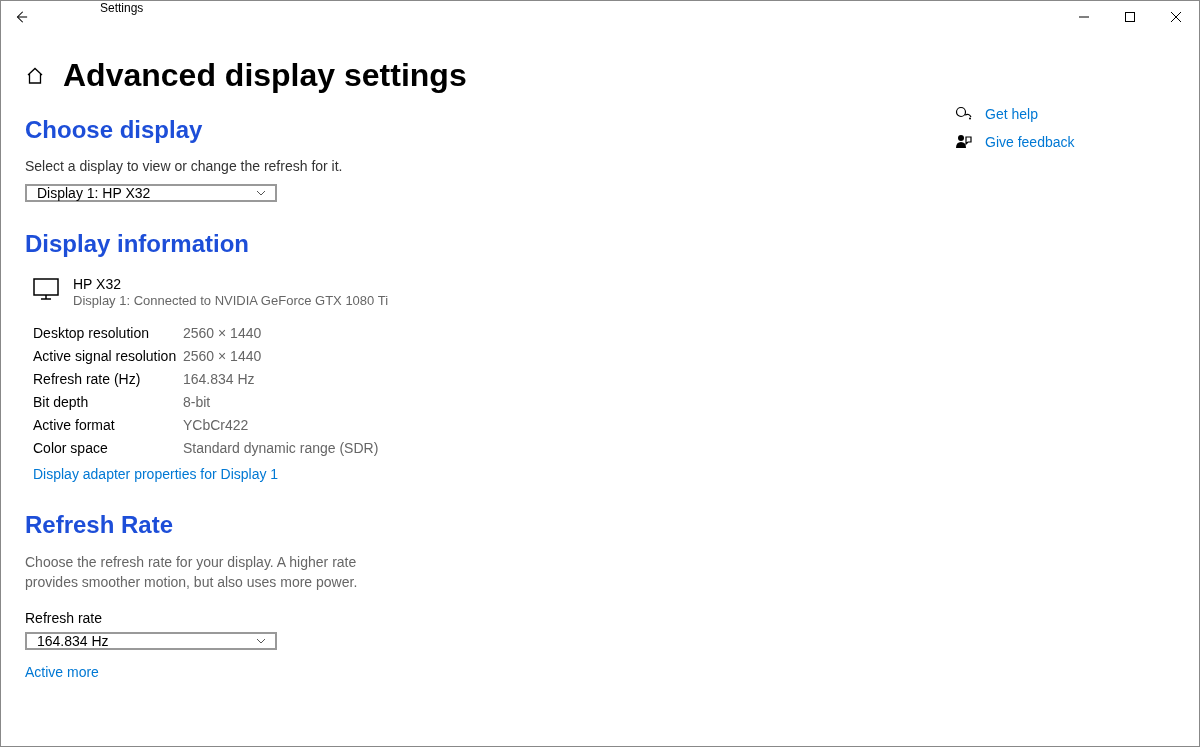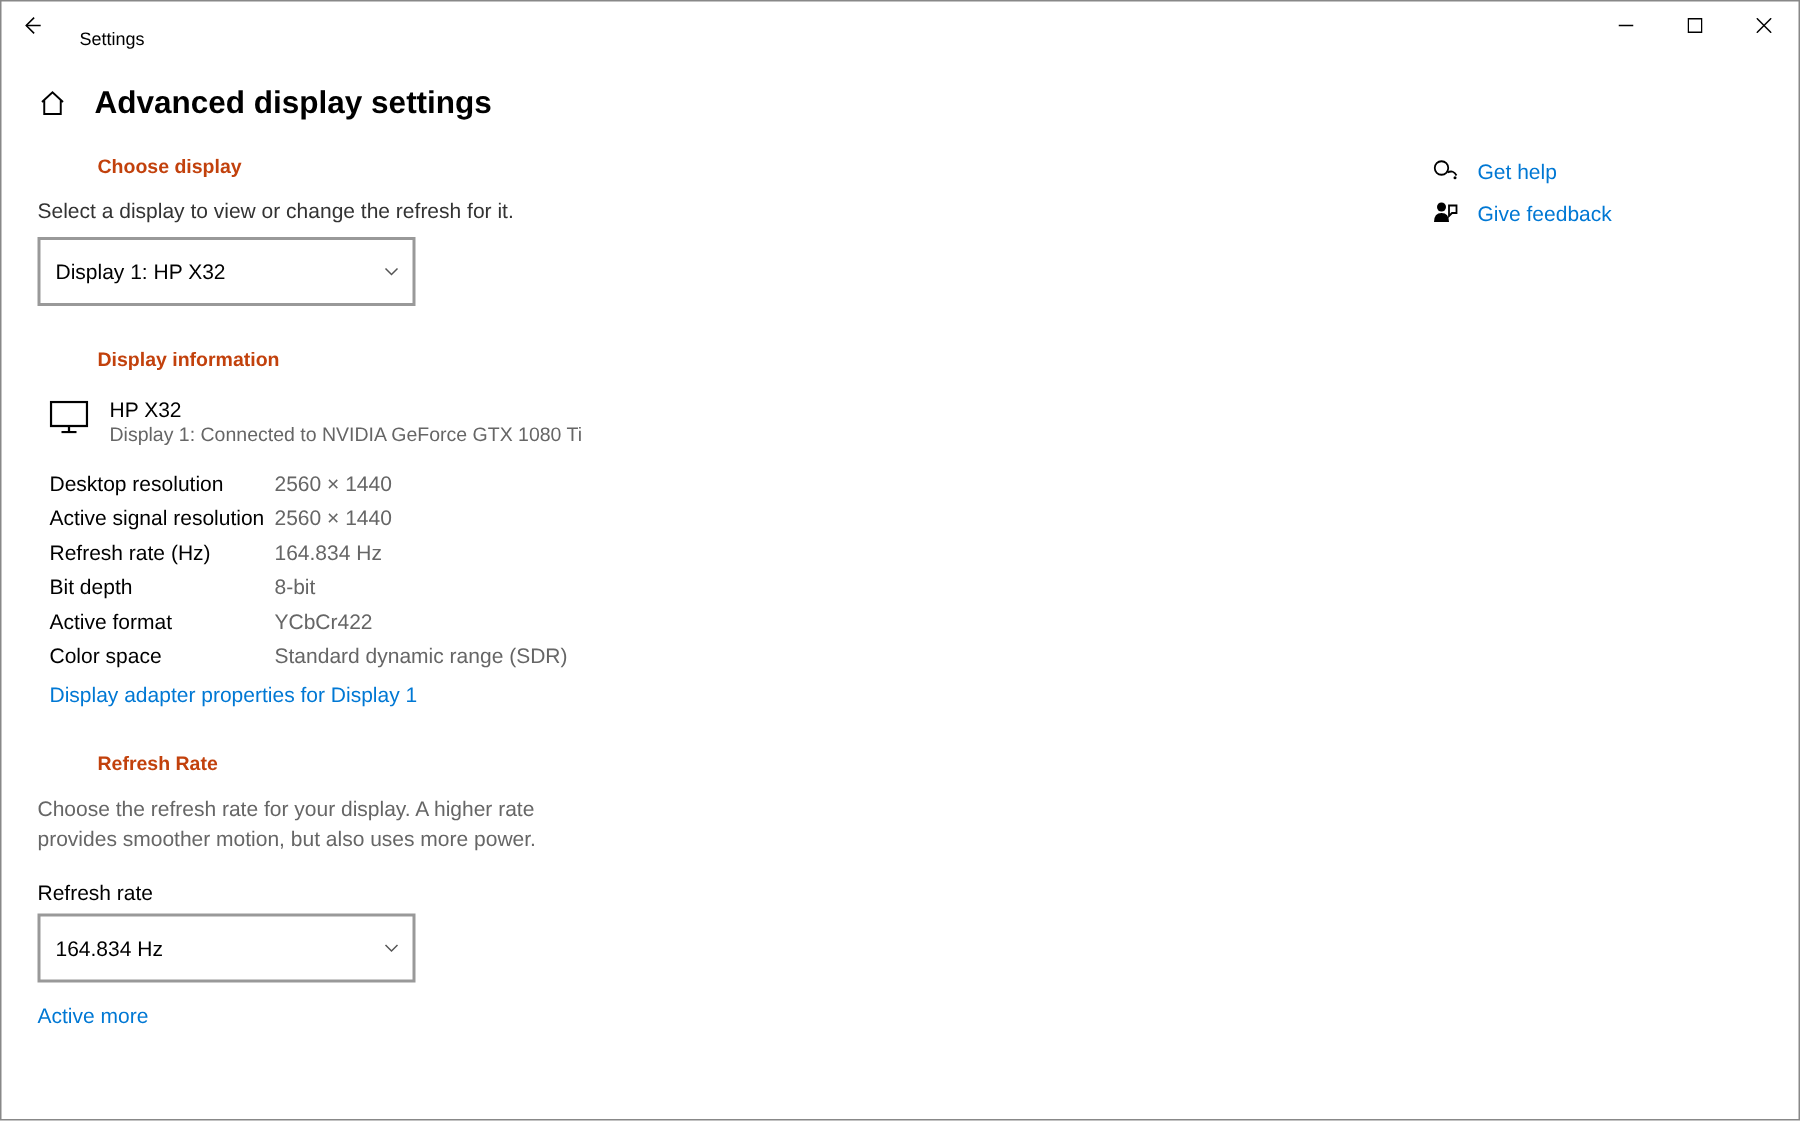--- a/index.html
+++ b/index.html
@@ -11,23 +11,24 @@
     body {
       background: #ffffff;
       width: 1200px;
       height: 747px;
       overflow: hidden;
       border: 1px solid #888;
       position: relative;
     }
     .titlebar {
       display: flex;
-      align-items: flex-end;
+      align-items: flex-start;
       height: 32px;
       position: relative;
+      gap: 47px;
     }
     .back-btn {
       width: 40px;
       height: 32px;
       display: flex;
       align-items: center;
       justify-content: center;
       cursor: pointer;
     }
     .back-btn svg {
@@ -75,39 +76,38 @@
     .home-icon {
       width: 20px;
       height: 20px;
       margin-right: 18px;
       display: flex;
       align-items: center;
       justify-content: center;
       cursor: pointer;
     }
     .page-title {
-      font-size: 21px;
+      font-size: 32px;
       font-weight: 600;
       color: #000;
     }
     .section-title {
-      font-size: 13px;
+      font-size: 24px;
       font-weight: 600;
-      color: #c2410c;
+      color: #1d4ed8;
       margin-bottom: 14px;
-      margin-left: 40px;
     }
     .section-desc {
       font-size: 14px;
       color: #333;
       margin-bottom: 10px;
     }
     .dropdown {
       width: 252px;
-      height: 46px;
+      height: 18px;
       border: 2px solid #999;
       display: flex;
       align-items: center;
       justify-content: space-between;
       padding: 0 8px 0 10px;
       font-size: 14px;
       cursor: pointer;
       background: #fff;
     }
     .dropdown .chev {

